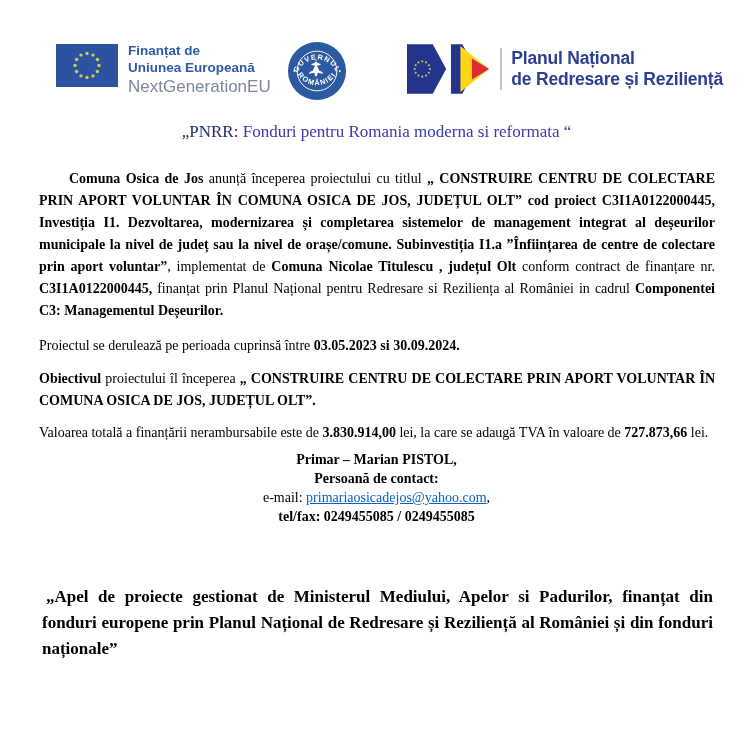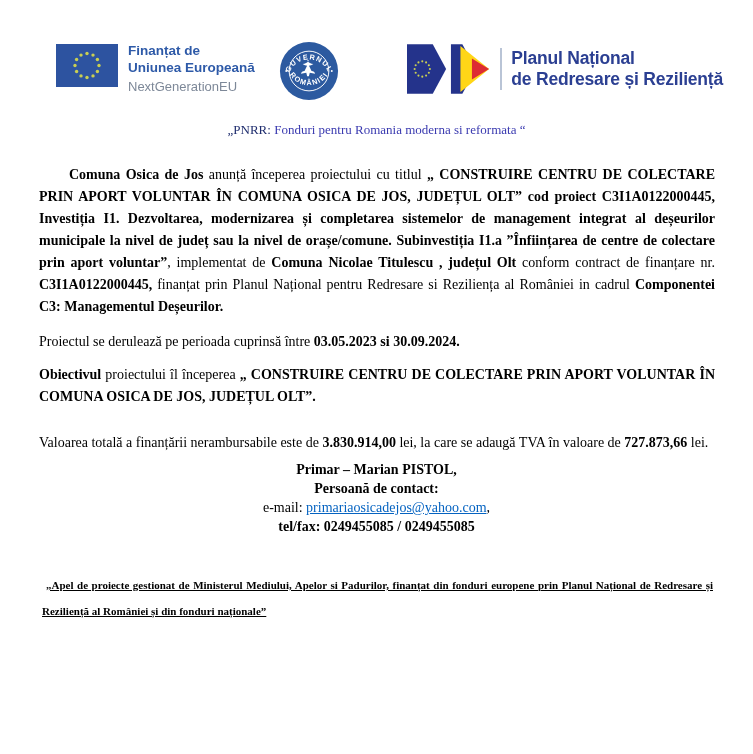--- a/index.html
+++ b/index.html
@@ -22,55 +22,55 @@
   .page{
     width:753px;height:754px;background:#fff;position:relative;overflow:hidden;
     font-family:"Liberation Serif", serif;color:#000;margin:0 auto;
   }
   
   .logos{display:flex;justify-content:space-between;align-items:flex-start;padding:40px 30px 0 56px;}
   .eu-logo{display:flex;gap:10px;align-items:flex-start;}
   .eu-flag{width:62px;height:43px;margin-top:4px;display:block;}
   .eu-text{font-family:"Liberation Sans", sans-serif;padding-top:2px;}
   .eu-l1{font-weight:bold;color:var(--eu-text);font-size:13.5px;line-height:17px;}
-  .eu-l3{color:var(--next-gray);font-size:13px;line-height:17px;margin-top:2px;}
+  .eu-l3{color:var(--next-gray);font-size:17px;line-height:17px;margin-top:2px;}
   .gov-seal{width:62px;height:62px;display:block;}
   .pnrr{display:flex;align-items:center;gap:9px;margin-top:4px;padding-left:44px;}
   .pnrr-arrows{width:84px;height:50px;display:block;}
   .pnrr-text{
     border-left:2px solid var(--divider);padding-left:9px;
     font-family:"Liberation Sans", sans-serif;font-weight:bold;
     color:var(--pnrr-text);font-size:17.5px;line-height:21px;letter-spacing:-0.2px;
   }
   
   .title{
     text-align:center;margin:34px 0 0 0;font-size:14.5px;font-weight:bold;
     color:var(--title-blue);
   }
-  .subtitle{text-align:center;margin-top:20px;font-size:13px;}
+  .subtitle{text-align:center;margin-top:20px;font-size:17px;}
   .sub-prefix{color:var(--sub-dark);}
   .sub-rest{color:var(--sub-blue);}
   
   .para{
     margin:0;padding:0 38px 0 39px;text-align:justify;
     font-size:14px;line-height:22px;
   }
   .p1{margin-top:26px;text-indent:30px;}
   .p2{margin-top:13px;}
   .p3{margin-top:11px;}
-  .p4{margin-top:24px;}
+  .p4{margin-top:10px;}
   .para b{font-weight:bold;}
   
   .contact{margin-top:6px;text-align:center;font-size:14px;line-height:19px;}
   .c-bold{font-weight:bold;}
   .email{color:var(--link);text-decoration:underline;}
   
   .footer{
-    margin:36px 0 0 0;padding:0 40px 0 42px;text-align:justify;text-indent:4px;
-    font-weight:bold;font-size:11px;line-height:26px;text-decoration:underline;
+    margin:58px 0 0 0;padding:0 40px 0 42px;text-align:justify;text-indent:4px;
+    font-weight:bold;font-size:17px;line-height:26px;
   }
 </style>
 </head>
 <body>
 
 <div class="page">
 
   <header class="logos">
 
     <div class="eu-logo">

